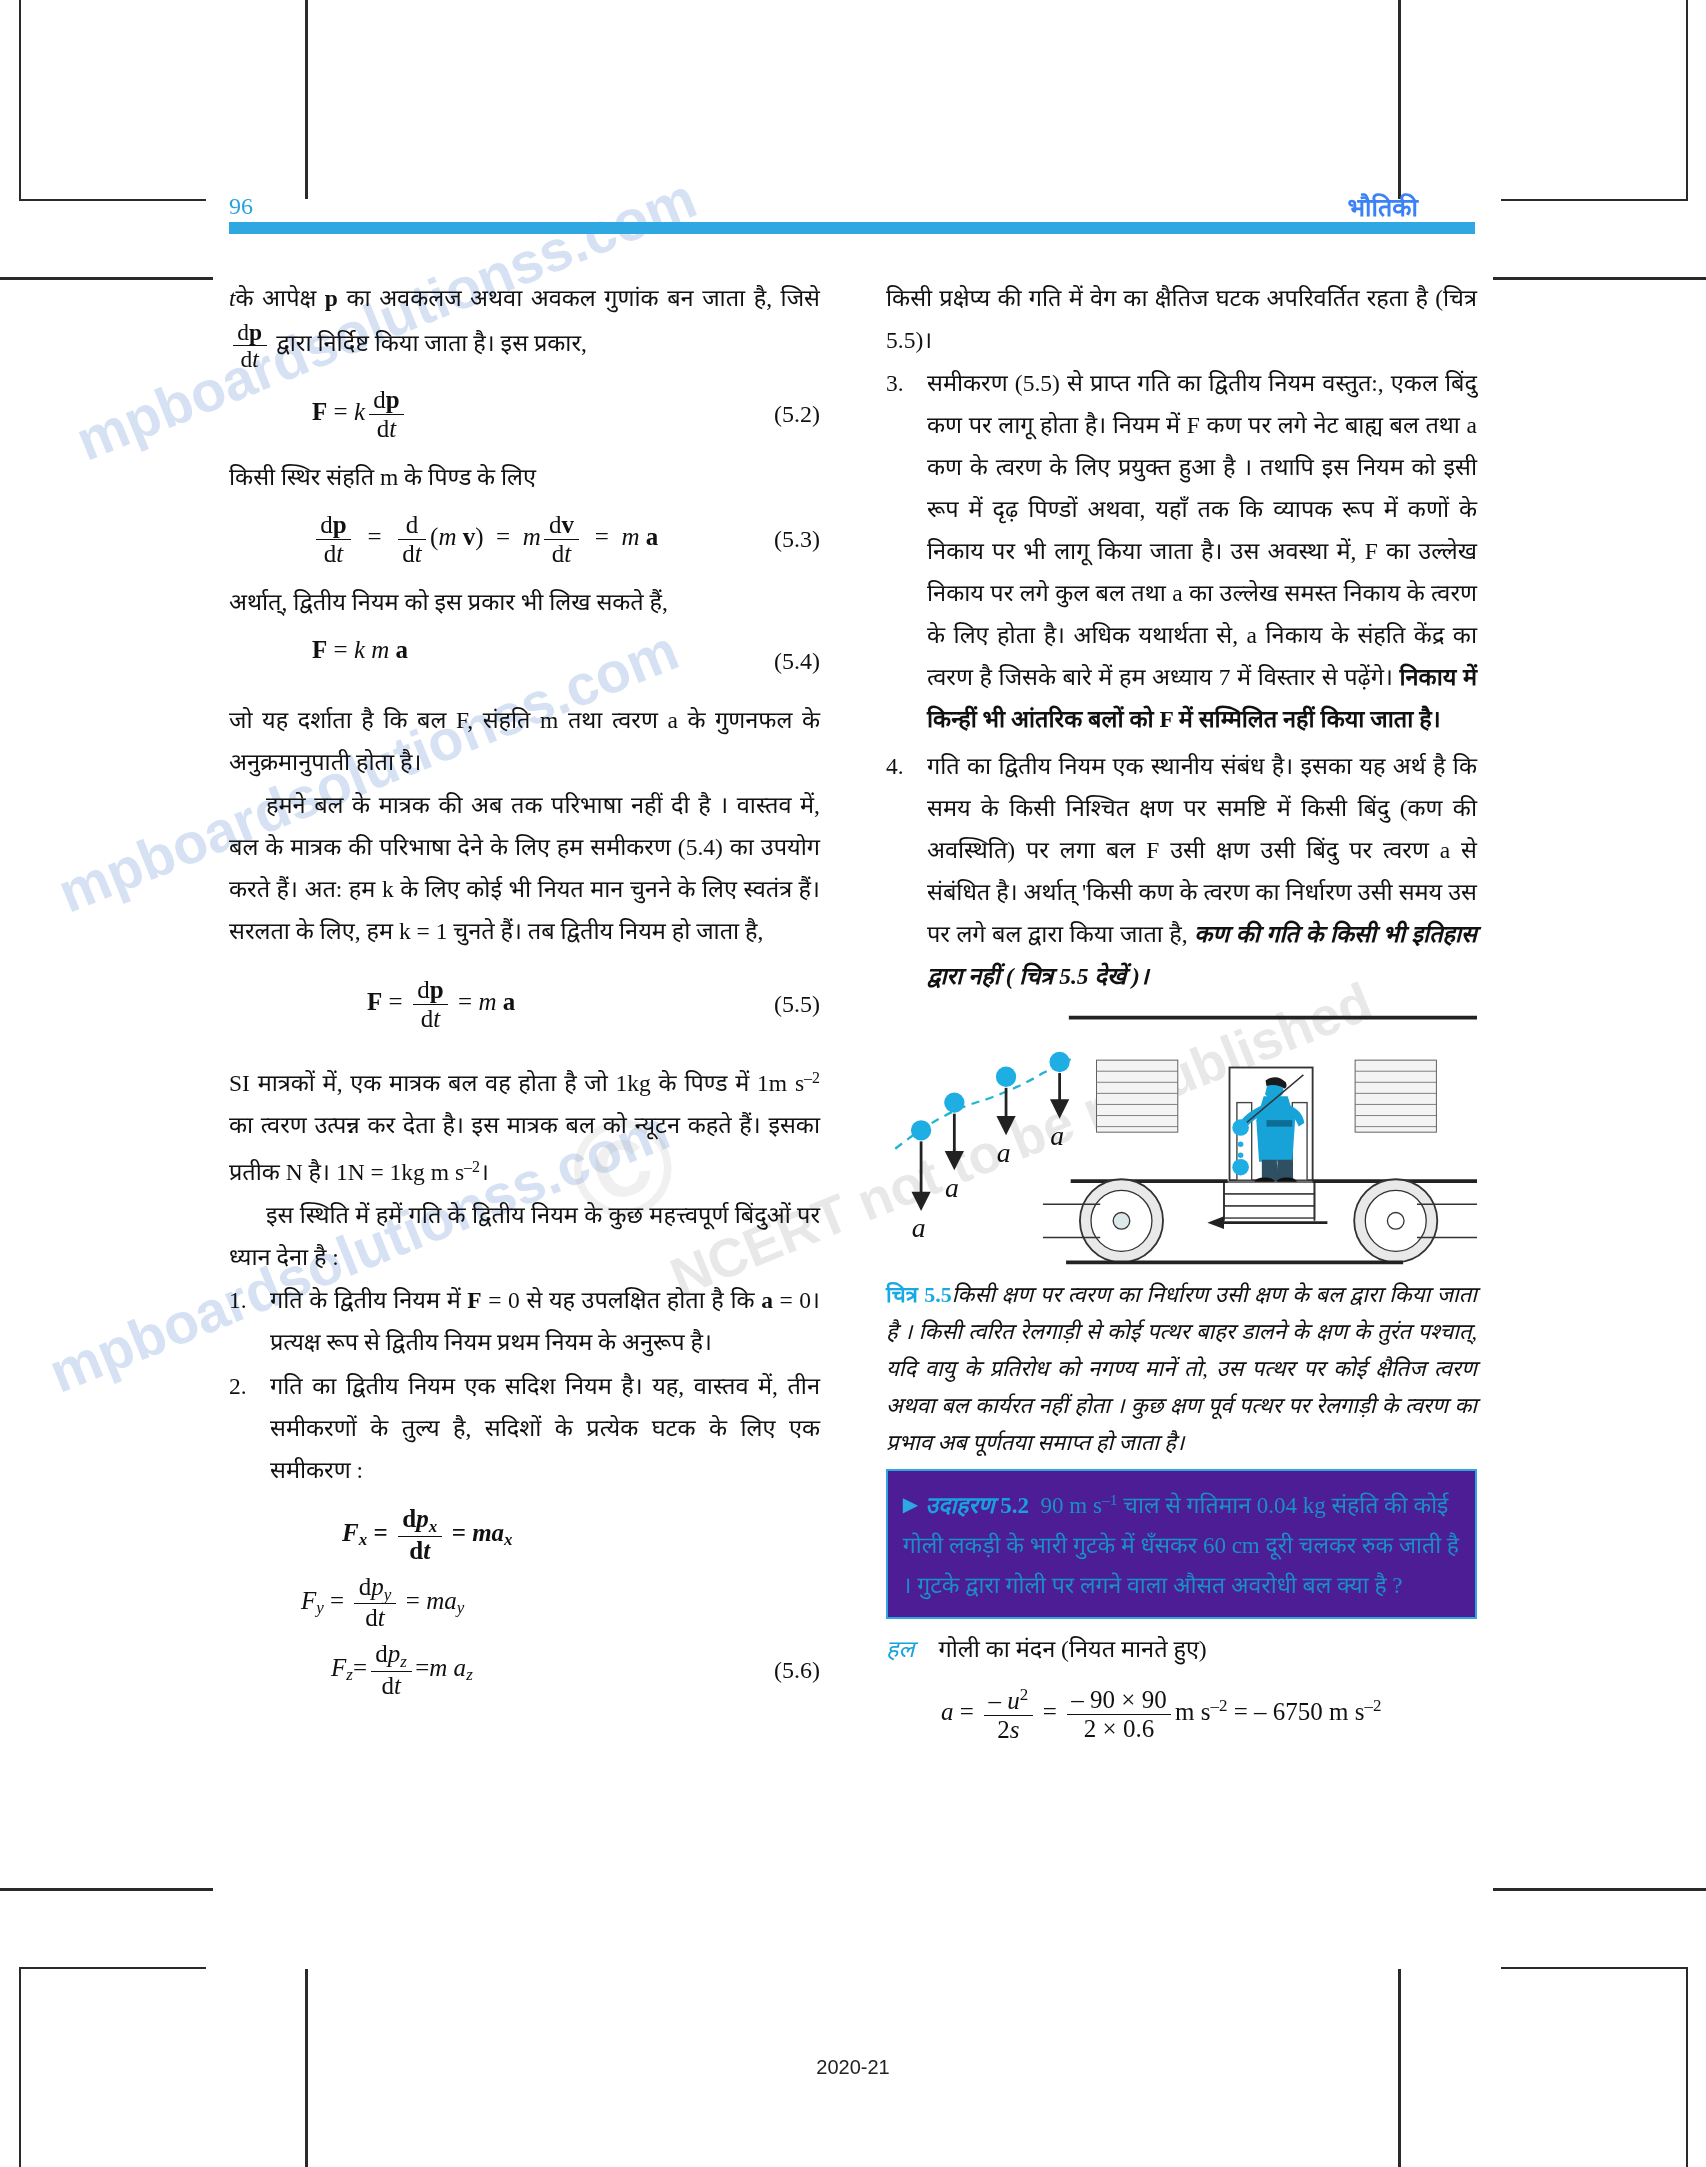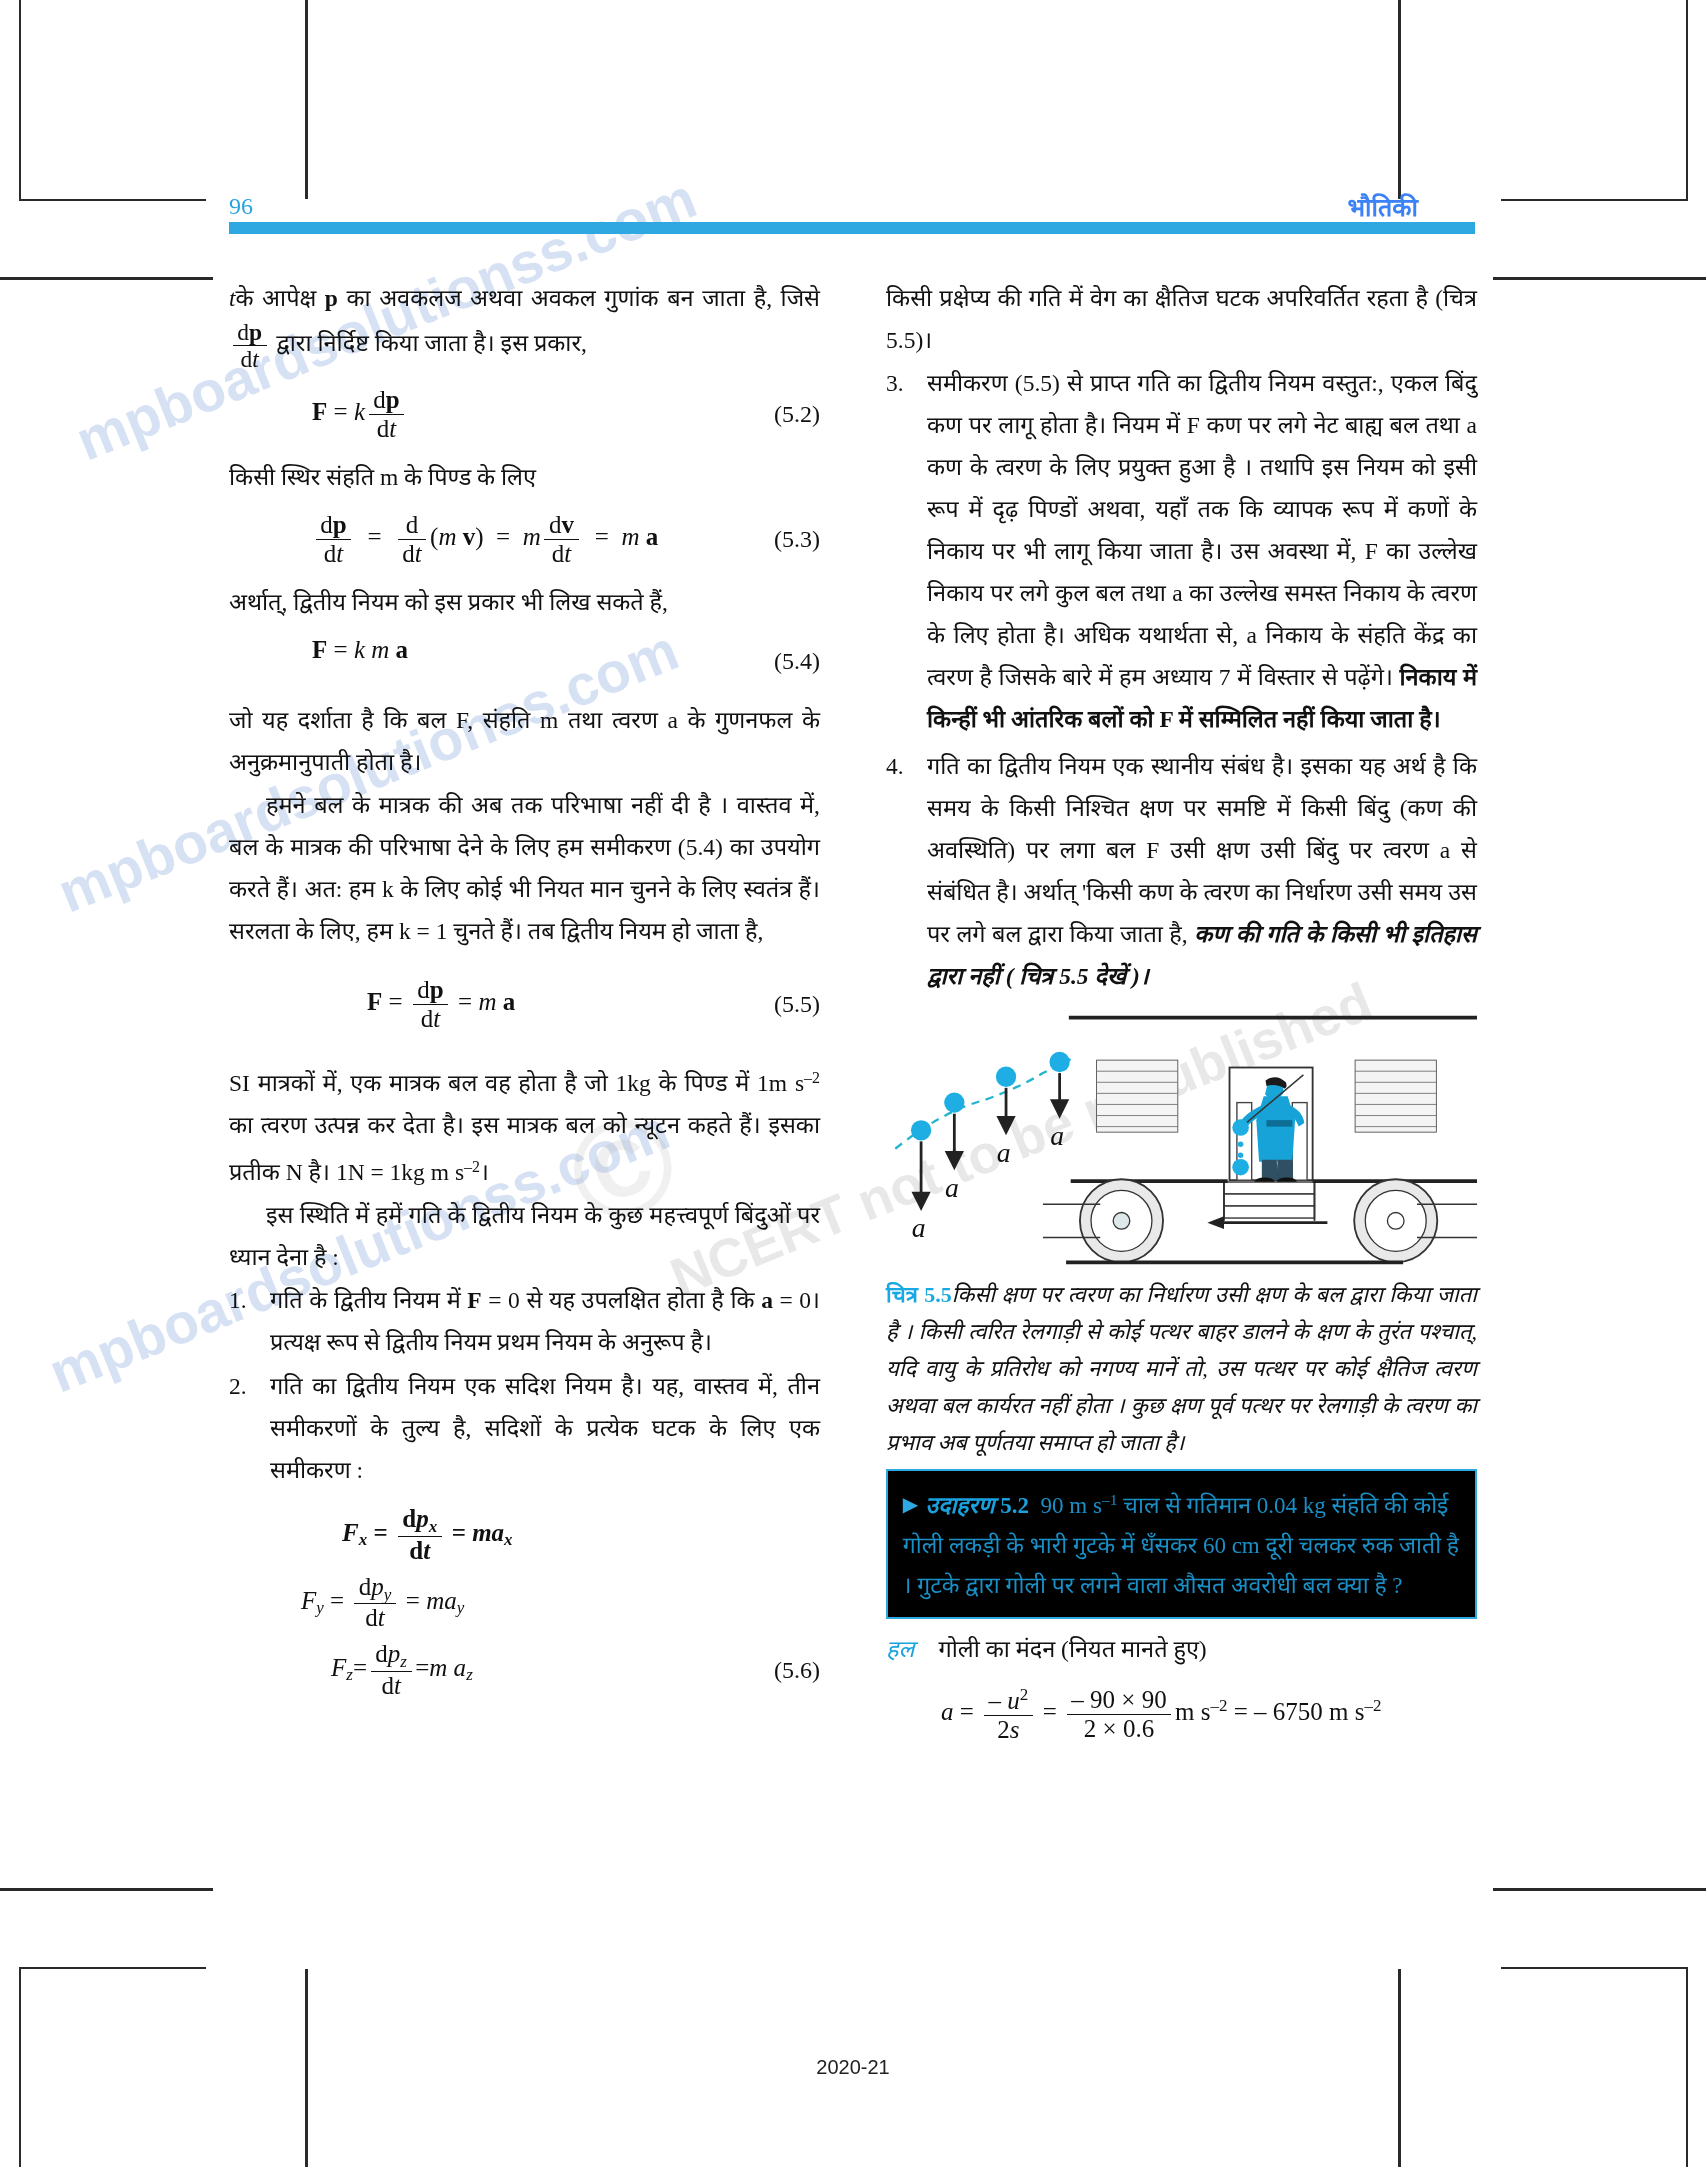--- a/index.html
+++ b/index.html
@@ -138,21 +138,21 @@
   }
   .fig-caption .figlabel {
     font-style: normal; font-weight: 700;
     color: #18a8e3;
   }
 
   
   .example-box {
     position: relative;
     border: 2.8px solid #2ea8e0;
-    background: #000000;
+    background: #4c1d95;
     padding: 9.2px 14.8px 11px 14.8px;
     margin: 7.4px 0 5.5px 0;
     font-size: 23px;
     line-height: 40px;
     color: #1a8fc6;
   }
   .example-box .extriangle {
     color: #2ea8e0; font-size: 20px; margin-right: 7.4px;
     display: inline-block; vertical-align: 1.8px;
   }

